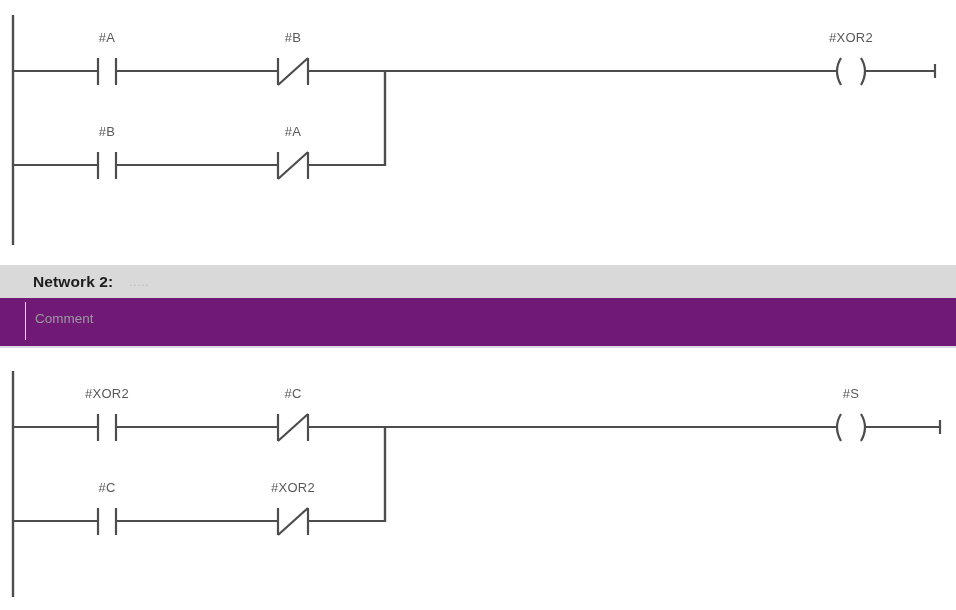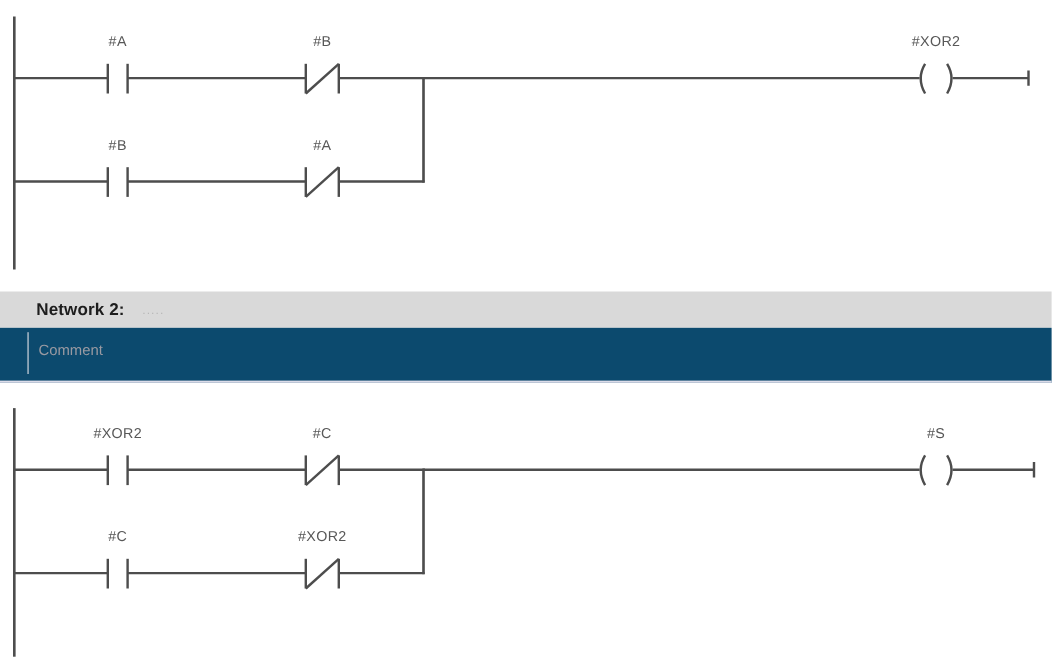--- a/index.html
+++ b/index.html
@@ -58,21 +58,21 @@
     letter-spacing: 1px;
     white-space: nowrap;
   }
 
   
   .comment-strip {
     position: absolute;
     left: 0;
     width: 956px;
     height: 50px;
-    background: #0c4a6e;
+    background: #701a75;
   }
   .comment-rule {
     position: absolute;
     left: 25px;
     top: 4px;
     width: 1px;
     height: 38px;
     background: #e2e2e8;
   }
   .comment-text {

